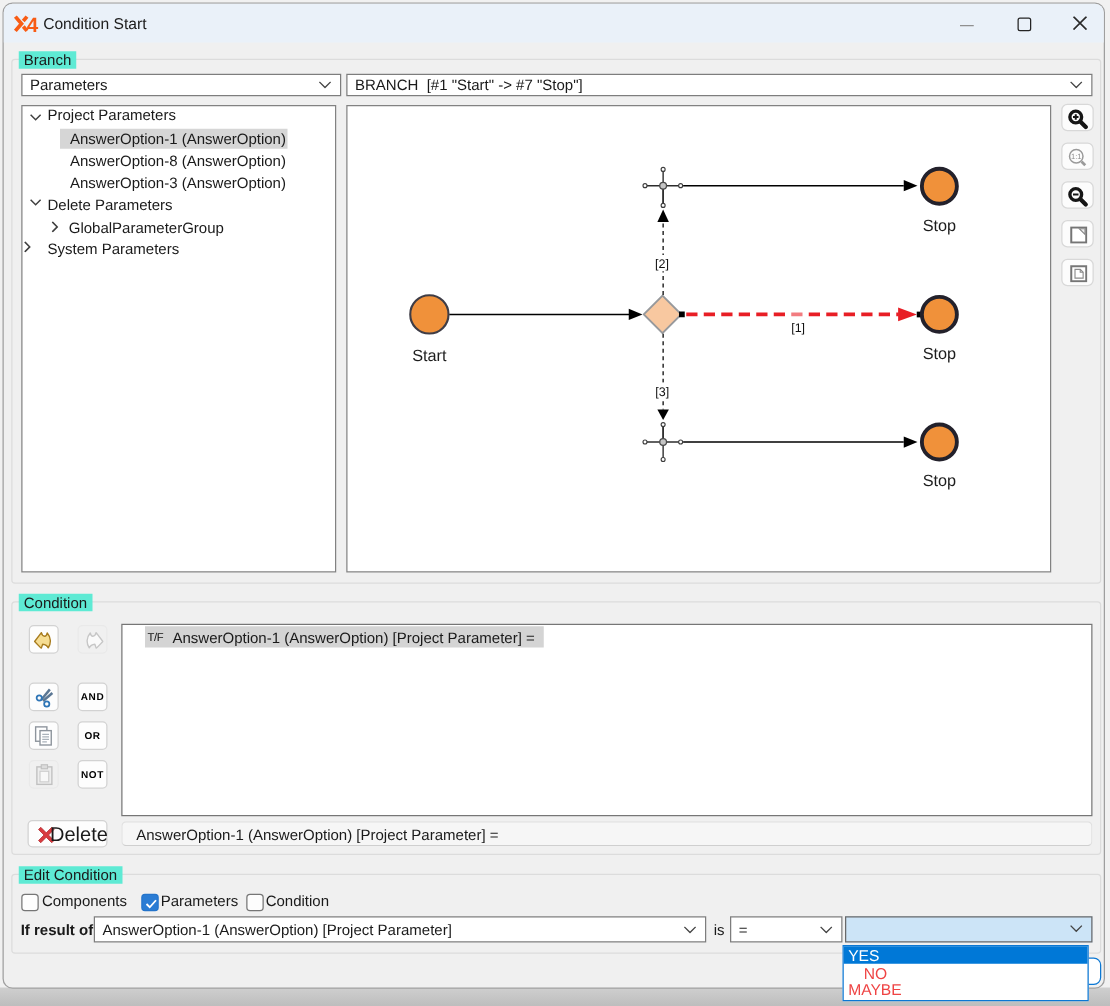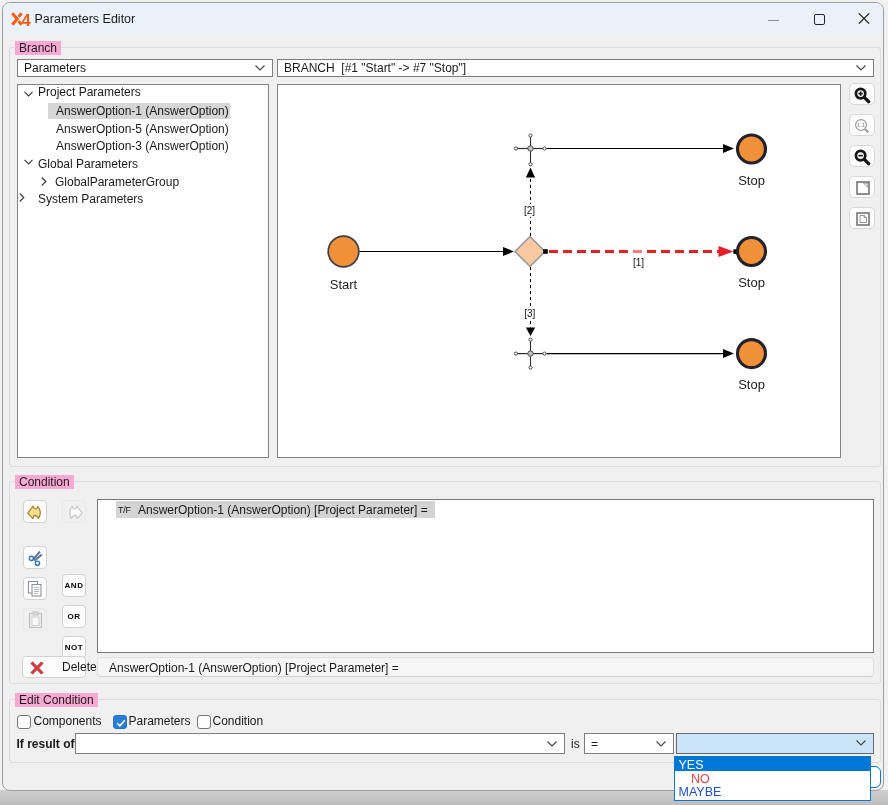--- a/index.html
+++ b/index.html
@@ -6,53 +6,53 @@
 html,body { width:888px; height:805px; }
 body { position:relative; overflow:hidden; background:#f1f1f1;
   font-family:"Liberation Sans", sans-serif; color:#1a1a1a; }
 .abs { position:absolute; }
 .win { position:absolute; left:2px; top:2px; width:882px; height:789px;
   background:#f0f0f0; border:1px solid #9f9f9f; border-radius:8px; }
 .titlebar { position:absolute; left:0; top:0; width:880px; height:31px;
   background:#eaf1f9; border-radius:7px 7px 0 0; }
 .title { position:absolute; left:31.5px; top:9px; font-size:12.5px; color:#1c1c1c; }
 .fs { position:absolute; border:1px solid #dcdcdc; border-radius:3px; }
-.fslab { position:absolute; font-size:12px; background:#f9a8d4; padding:0 4px; color:#1a1a1a; }
+.fslab { position:absolute; font-size:12px; background:#5eead4; padding:0 4px; color:#1a1a1a; }
 .combo { position:absolute; background:#fff; border:1px solid #7d7d7d; font-size:12px; }
 .combo span.txt { position:absolute; left:6px; top:50%; transform:translateY(-50%); white-space:pre; }
 .chev { position:absolute; right:7px; top:50%; transform:translateY(-50%); }
 .panel { position:absolute; background:#fff; border:1px solid #828282; }
 .titem { position:absolute; font-size:12px; white-space:pre; }
 .tbtn { position:absolute; width:24px; height:23px; background:#fdfdfd;
   border:1px solid #d2d2d2; border-radius:4px; }
 .zbtn { position:absolute; left:846px; width:26px; height:22px; background:#fcfcfc;
   border:1px solid #d8d8d8; border-radius:5px; }
 .opword { font-size:8px; font-weight:bold; text-align:center; line-height:22px;
-  letter-spacing:0.5px; color:#000;margin-top:28px; }
+  letter-spacing:0.5px; color:#000; }
 .lbl12 { position:absolute; font-size:12px; white-space:pre; }
 .cb { position:absolute; width:14px; height:14px; border:1px solid #767676;
   border-radius:3px; background:#fdfdfd; }
 .cbon { border:1px solid #2474cb; background:#2a7cd4; }
 </style>
 </head>
 <body>
 
 <div class="abs" style="left:0; top:790px; width:888px; height:15px;
   background:linear-gradient(#cfcfcf,#bdbdbd);"></div>
 
 <div class="win">
   <div class="titlebar"></div>
 
   <svg class="abs" style="left:7.5px; top:9px;" width="22" height="15" viewBox="0 0 22 15">
     <path d="M1.3 1.3 L6.2 7 L1.3 12.7" stroke="#f85c15" stroke-width="3" fill="none"></path>
     <path d="M10.6 1.3 L7.6 4.8" stroke="#f85c15" stroke-width="3" fill="none"></path>
     <path d="M7.6 9.2 L10.6 12.7" stroke="#f85c15" stroke-width="3" fill="none"></path>
     <text x="10.4" y="13.6" font-size="16.5" font-weight="bold" fill="#f85c15" font-family="Liberation Sans">4</text>
   </svg>
-  <div class="title">Parameters Editor</div>
+  <div class="title">Condition Start</div>
 
   <div class="abs" style="left:765px; top:16.5px; width:10.5px; height:1px; background:#909090;"></div>
   <div class="abs" style="left:811px; top:10.5px; width:11px; height:11px; border:1.6px solid #242424; border-radius:2px;"></div>
   <svg class="abs" style="left:855px; top:10px;" width="12" height="11" viewBox="0 0 12 11">
     <path d="M0.8 0.3 L11.2 10.7 M11.2 0.3 L0.8 10.7" stroke="#2a2a2a" stroke-width="1.3"></path>
   </svg>
 
   <div class="fs" style="left:6px; top:43.5px; width:872px; height:420px;"></div>
   <div class="fslab" style="left:12px; top:38px;">Branch</div>
 
@@ -69,26 +69,26 @@
       </svg>
   </div>
 
   <div class="panel" style="left:14px; top:81px; width:252px; height:374px;"></div>
   <svg class="abs" style="left:20.5px; top:87.5px;" width="9" height="6" viewBox="0 0 9 6">
       <path d="M0.5 0.8 L4.5 4.8 L8.5 0.8" stroke="#3f3f3f" stroke-width="1.2" fill="none"></path>
     </svg>
   <div class="titem" style="left:35px; top:82px;">Project Parameters</div>
   <div class="abs" style="left:45px; top:99.5px; width:182px; height:16.5px; background:#d6d6d6;"></div>
   <div class="titem" style="left:53px; top:101px;">AnswerOption-1 (AnswerOption)</div>
-  <div class="titem" style="left:53px; top:119px;">AnswerOption-5 (AnswerOption)</div>
+  <div class="titem" style="left:53px; top:119px;">AnswerOption-8 (AnswerOption)</div>
   <div class="titem" style="left:53px; top:136px;">AnswerOption-3 (AnswerOption)</div>
   <svg class="abs" style="left:20.5px; top:156px;" width="9" height="6" viewBox="0 0 9 6">
       <path d="M0.5 0.8 L4.5 4.8 L8.5 0.8" stroke="#3f3f3f" stroke-width="1.2" fill="none"></path>
     </svg>
-  <div class="titem" style="left:35px; top:154px;">Global Parameters</div>
+  <div class="titem" style="left:35px; top:154px;">Delete Parameters</div>
   <svg class="abs" style="left:38px; top:174px;" width="6" height="9" viewBox="0 0 6 9">
       <path d="M0.8 0.5 L4.8 4.5 L0.8 8.5" stroke="#3f3f3f" stroke-width="1.2" fill="none"></path>
     </svg>
   <div class="titem" style="left:52px; top:172px;text-align:center;">GlobalParameterGroup</div>
   <svg class="abs" style="left:16px; top:189.5px;" width="6" height="9" viewBox="0 0 6 9">
       <path d="M0.8 0.5 L4.8 4.5 L0.8 8.5" stroke="#3f3f3f" stroke-width="1.2" fill="none"></path>
     </svg>
   <div class="titem" style="left:35px; top:189px;">System Parameters</div>
 
   <div class="panel" style="left:274px; top:81px; width:564px; height:374px;"></div>
@@ -230,21 +230,21 @@
       <rect x="5" y="0.8" width="5" height="3.2" fill="#dcdcdc" stroke="#c0c0c0" stroke-width="0.9"></rect>
       <rect x="4" y="6" width="7" height="8.5" fill="#f8f8f8" stroke="#cccccc" stroke-width="0.9"></rect>
     </svg>
   </div>
   <div class="tbtn opword" style="left:59px; top:605px;">NOT</div>
 
   <div class="tbtn" style="left:19px; top:653px; width:64px; height:22px;">
     <svg style="position:absolute;left:7px;top:4px;" width="14" height="14" viewBox="0 0 14 14">
       <path d="M2.6 0.8 L7 5.2 L11.4 0.8 L13.2 2.6 L8.8 7 L13.2 11.4 L11.4 13.2 L7 8.8 L2.6 13.2 L0.8 11.4 L5.2 7 L0.8 2.6 Z" fill="#d93a3e" stroke="#b02a2e" stroke-width="0.6"></path>
     </svg>
-    <span style="position:absolute;left:39px;top:3px;font-size:12px;">Delete</span>
+    <span style="position:absolute;left:17px;top:3px;font-size:16px;">Delete</span>
   </div>
 
   <div class="panel" style="left:94px; top:496px; width:777px; height:154px; border-color:#767676;"></div>
   <div class="abs" style="left:113px; top:498px; width:319px; height:16.5px; background:#d4d4d4;"></div>
   <div class="abs" style="left:115px; top:501.5px; font-size:9px; font-weight:normal; color:#111; letter-spacing:-0.3px;">T/F</div>
   <div class="lbl12" style="left:135px; top:500px;">AnswerOption-1 (AnswerOption) [Project Parameter] =</div>
 
   <div class="abs" style="left:94px; top:654px; width:777px; height:20px; background:#f6f6f6; border:1px solid #e0e0e0; border-bottom-color:#cfcfcf; border-radius:4px;"></div>
   <div class="lbl12" style="left:106px; top:658px;">AnswerOption-1 (AnswerOption) [Project Parameter] =</div>
 
@@ -256,20 +256,21 @@
     <svg style="position:absolute;left:1px;top:1px;" width="12" height="12" viewBox="0 0 12 12">
       <path d="M2.2 6.2 L4.8 8.8 L9.8 3.2" stroke="#fff" stroke-width="1.5" fill="none"></path>
     </svg>
   </div>
   <div class="lbl12" style="left:125.5px; top:711px;">Parameters</div>
   <div class="cb" style="left:193.5px; top:711.5px;"></div>
   <div class="lbl12" style="left:209.5px; top:711px;">Condition</div>
 
   <div class="lbl12" style="left:13.5px; top:733.5px;font-weight:bold;">If result of</div>
   <div class="combo" style="left:72px; top:730px; width:490px; height:21px;">
+    <span class="txt">AnswerOption-1 (AnswerOption) [Project Parameter]</span>
     <svg class="chev" width="10" height="6" viewBox="0 0 10 6">
         <path d="M0.5 0.5 L5 5 L9.5 0.5" stroke="#444" stroke-width="1.1" fill="none"></path>
       </svg>
   </div>
   <div class="lbl12" style="left:568px; top:733.5px;">is</div>
   <div class="combo" style="left:581px; top:730px; width:90px; height:21px;">
     <span class="txt">=</span>
     <svg class="chev" width="10" height="6" viewBox="0 0 10 6">
         <path d="M0.5 0.5 L5 5 L9.5 0.5" stroke="#444" stroke-width="1.1" fill="none"></path>
       </svg>
@@ -282,14 +283,14 @@
 </div>
 
 <div class="abs" style="left:845px; top:765.5px; width:36px; height:22.5px; background:#fff;
   border:1.6px solid #0b77d3; border-radius:6px;"></div>
 
 <div class="abs" style="left:674px; top:755.5px; width:197px; height:45.5px; background:#fff;
   border:1px solid #0b77d3;">
   <div class="abs" style="left:0; top:0; width:195px; height:14.3px; background:#0078d7;"></div>
   <div class="abs" style="left:3.5px; top:1px; font-size:12.5px; color:#fff;">YES</div>
   <div class="abs" style="left:16px; top:15px; font-size:12.5px; color:#ef4444;">NO</div>
-  <div class="abs" style="left:3.5px; top:28.5px; font-size:12.5px; color:#1d4ed8;">MAYBE</div>
+  <div class="abs" style="left:3.5px; top:28.5px; font-size:12.5px; color:#ef4444;">MAYBE</div>
 </div>
 
 </body></html>

